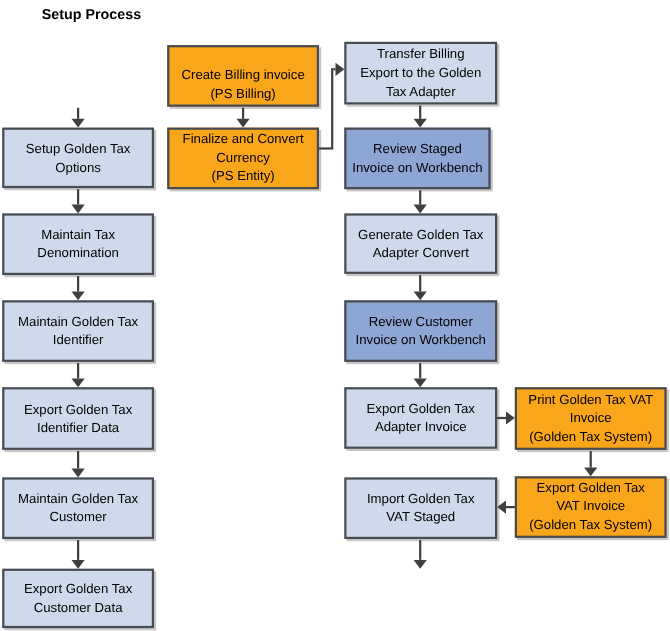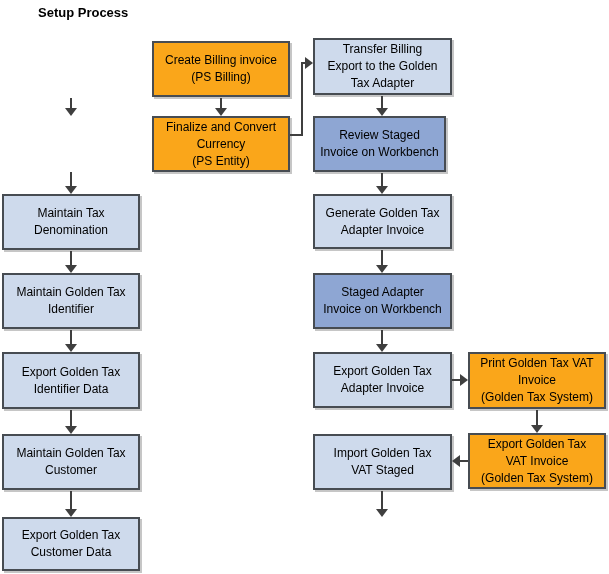--- a/index.html
+++ b/index.html
@@ -15,21 +15,21 @@
     position:absolute;box-sizing:border-box;
     border:2px solid #474c52;
     box-shadow:2px 2px 0 #c6c6c6;
     display:flex;align-items:center;justify-content:center;
     text-align:center;font-size:12px;line-height:17px;
     padding:1px 2px;
   }
   .node span{white-space:pre-line;}
   .light{background:#cedaec;}
   .medium{background:#8ea6d3;}
-  .orange{background:#faa61a;}
+  .orange{background:#faa61a;align-items:flex-end;}
 
   .aline{position:absolute;background:#3f3f3f;}
   .ahead{position:absolute;width:0;height:0;}
   .ahead.down{border-left:6px solid transparent;border-right:6px solid transparent;border-top:8px solid #3f3f3f;}
   .ahead.right{border-top:6px solid transparent;border-bottom:6px solid transparent;border-left:8px solid #3f3f3f;}
   .ahead.left{border-top:6px solid transparent;border-bottom:6px solid transparent;border-right:8px solid #3f3f3f;}
 
   
   #n-l1{left:2px;top:40px;width:138px;height:57px}
   #n-l2{left:2px;top:116px;width:138px;height:55px}
@@ -76,20 +76,24 @@
   #e1c{left:303px;top:62px;width:2px;height:2px}
   #e1h{left:305px;top:57px}
 </style>
 </head>
 <body>
 
 <div class="canvas">
 
   <div class="title">Setup Process</div>
 
+  <div class="node light" id="n-l2">
+      <span>Setup Golden Tax
+Options</span>
+    </div>
   <div class="node light" id="n-l3">
       <span>Maintain Tax
 Denomination</span>
     </div>
   <div class="node light" id="n-l4">
       <span>Maintain Golden Tax
 Identifier</span>
     </div>
   <div class="node light" id="n-l5">
       <span>Export Golden Tax
@@ -118,24 +122,24 @@
       <span>Transfer Billing
 Export to the Golden
 Tax Adapter</span>
     </div>
   <div class="node medium" id="n-r2">
       <span>Review Staged
 Invoice on Workbench</span>
     </div>
   <div class="node light" id="n-r3">
       <span>Generate Golden Tax
-Adapter Invoice</span>
+Adapter Convert</span>
     </div>
   <div class="node medium" id="n-r4">
-      <span>Staged Adapter
+      <span>Review Customer
 Invoice on Workbench</span>
     </div>
   <div class="node light" id="n-r5">
       <span>Export Golden Tax
 Adapter Invoice</span>
     </div>
   <div class="node light" id="n-r6">
       <span>Import Golden Tax
 VAT Staged</span>
     </div>

